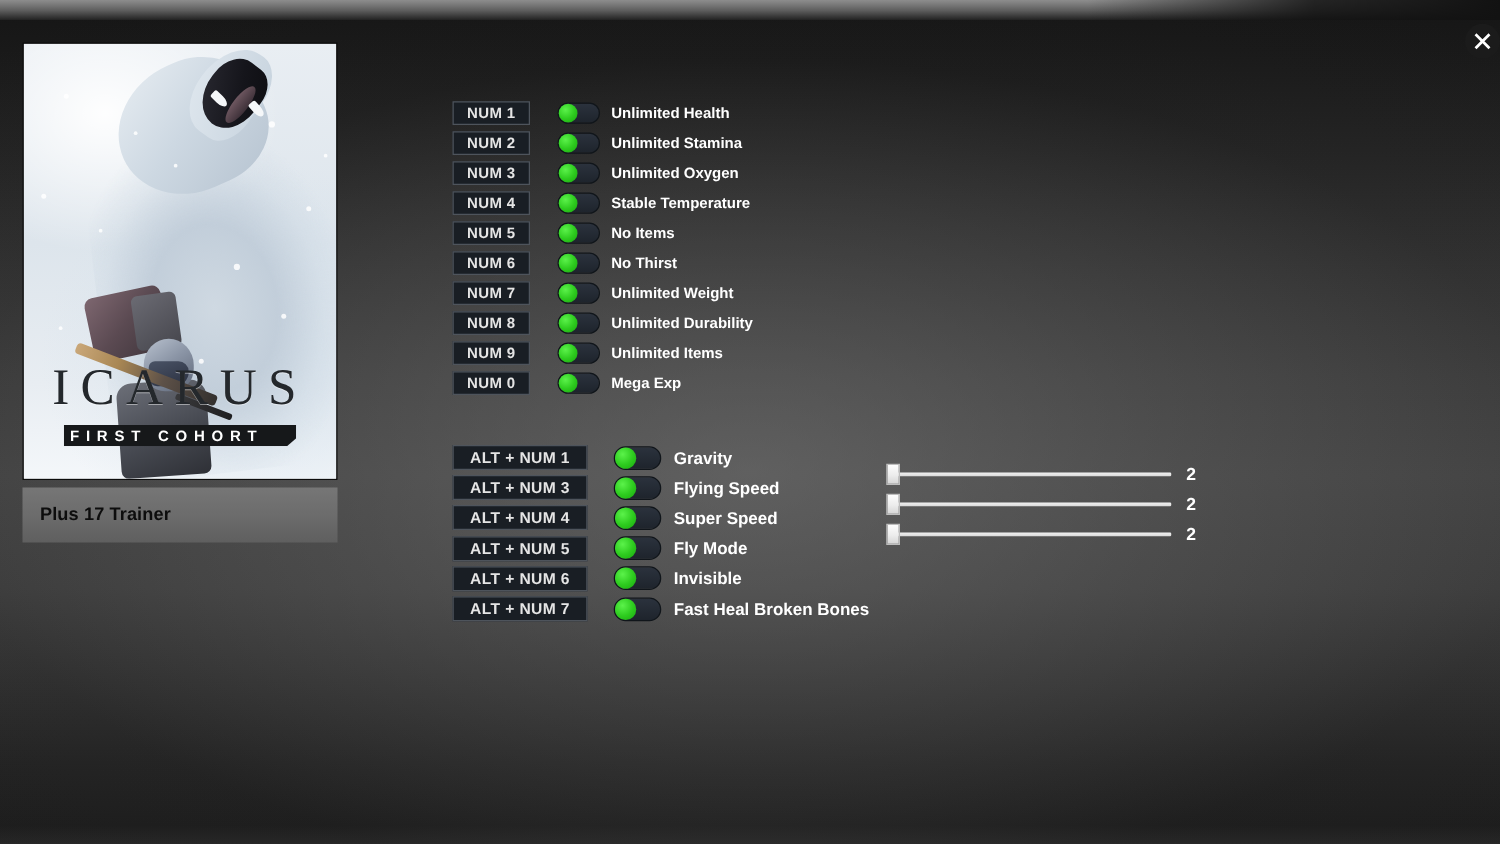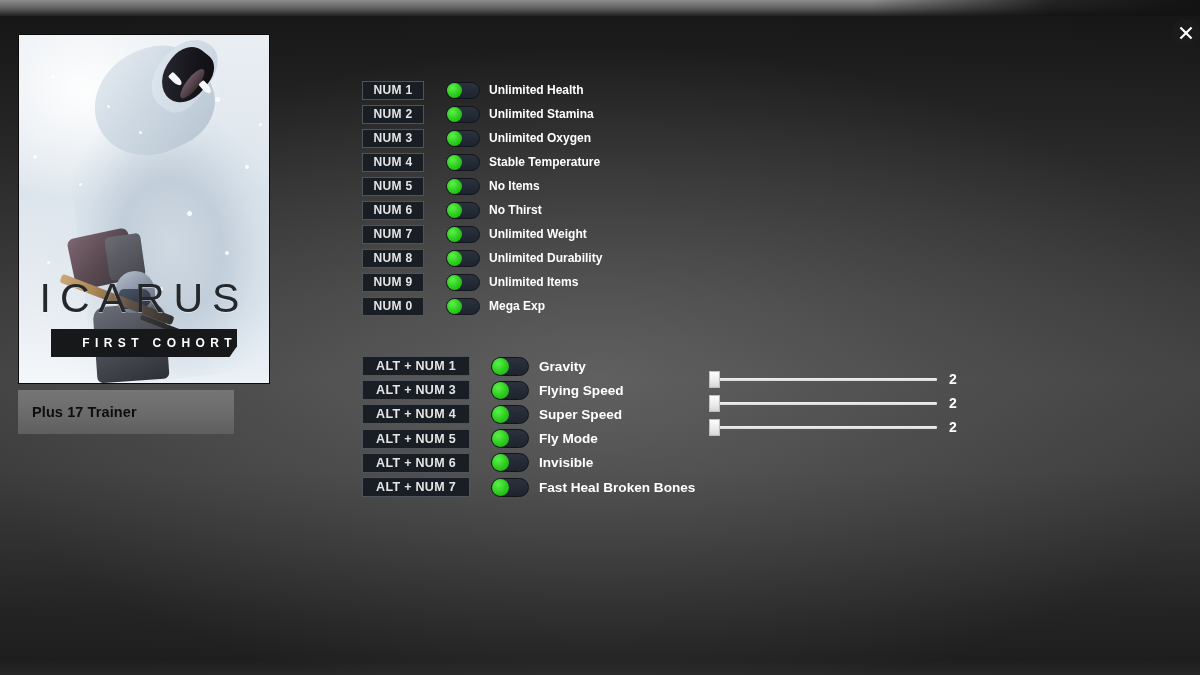--- a/index.html
+++ b/index.html
@@ -136,35 +136,35 @@
   }
   #cover .snow span {
     position:absolute; background:#fff; border-radius:50%; opacity:.85;
   }
   
   #cover .logoblock {
     position:absolute; left:0; right:0; bottom:26px; text-align:center;
   }
   #cover .icarus {
     font-size:41px; letter-spacing:9px; color:#24282c; font-weight:400;
-    font-family:Liberation Sans, sans-serif;
+    font-family:Liberation Serif, serif;
     text-shadow:0 1px 0 rgba(255,255,255,0.45);
   }
   #cover .cohortwrap {
-    margin:7px auto 0; width:186px; height:28px;
+    margin:7px auto 0; width:186px; height:17px;
     background:#16181a;
     clip-path:polygon(0 0,100% 0,100% 62%,96% 100%,0 100%);
-    display:flex; align-items:center; justify-content:flex-end;
+    display:flex; align-items:center; justify-content:flex-start;
   }
   #cover .cohort {
     font-size:12px; letter-spacing:5.4px; color:#fff; font-weight:700;
     padding-left:5px;
   }
   #trainerbar {
-    width:216px; height:44px; margin-top:6px;
+    width:252px; height:44px; margin-top:6px;
     background:linear-gradient(180deg,#767676 0%,#6c6c6c 50%,#5f5f5f 100%);
     display:flex; align-items:center;
   }
   #trainerbar .label {
     padding-left:14px; font-size:14.5px; font-weight:700; color:#0d0d0d;
     letter-spacing:.1px;
   }
 
   
   .group { position:absolute; }

